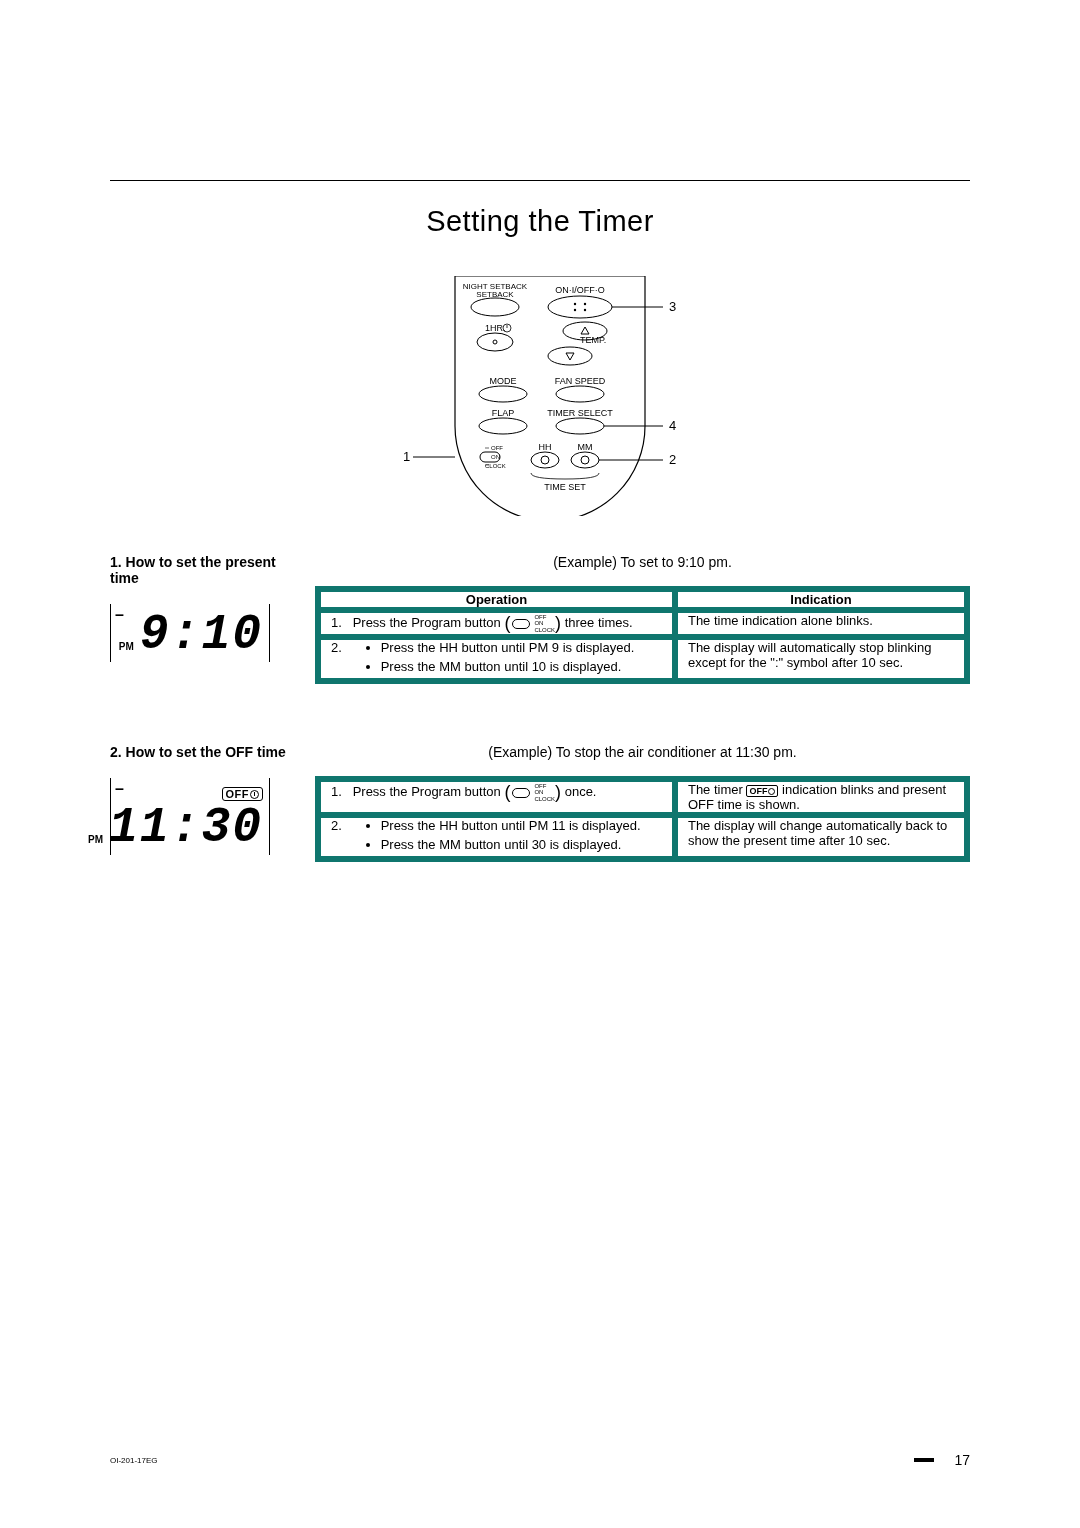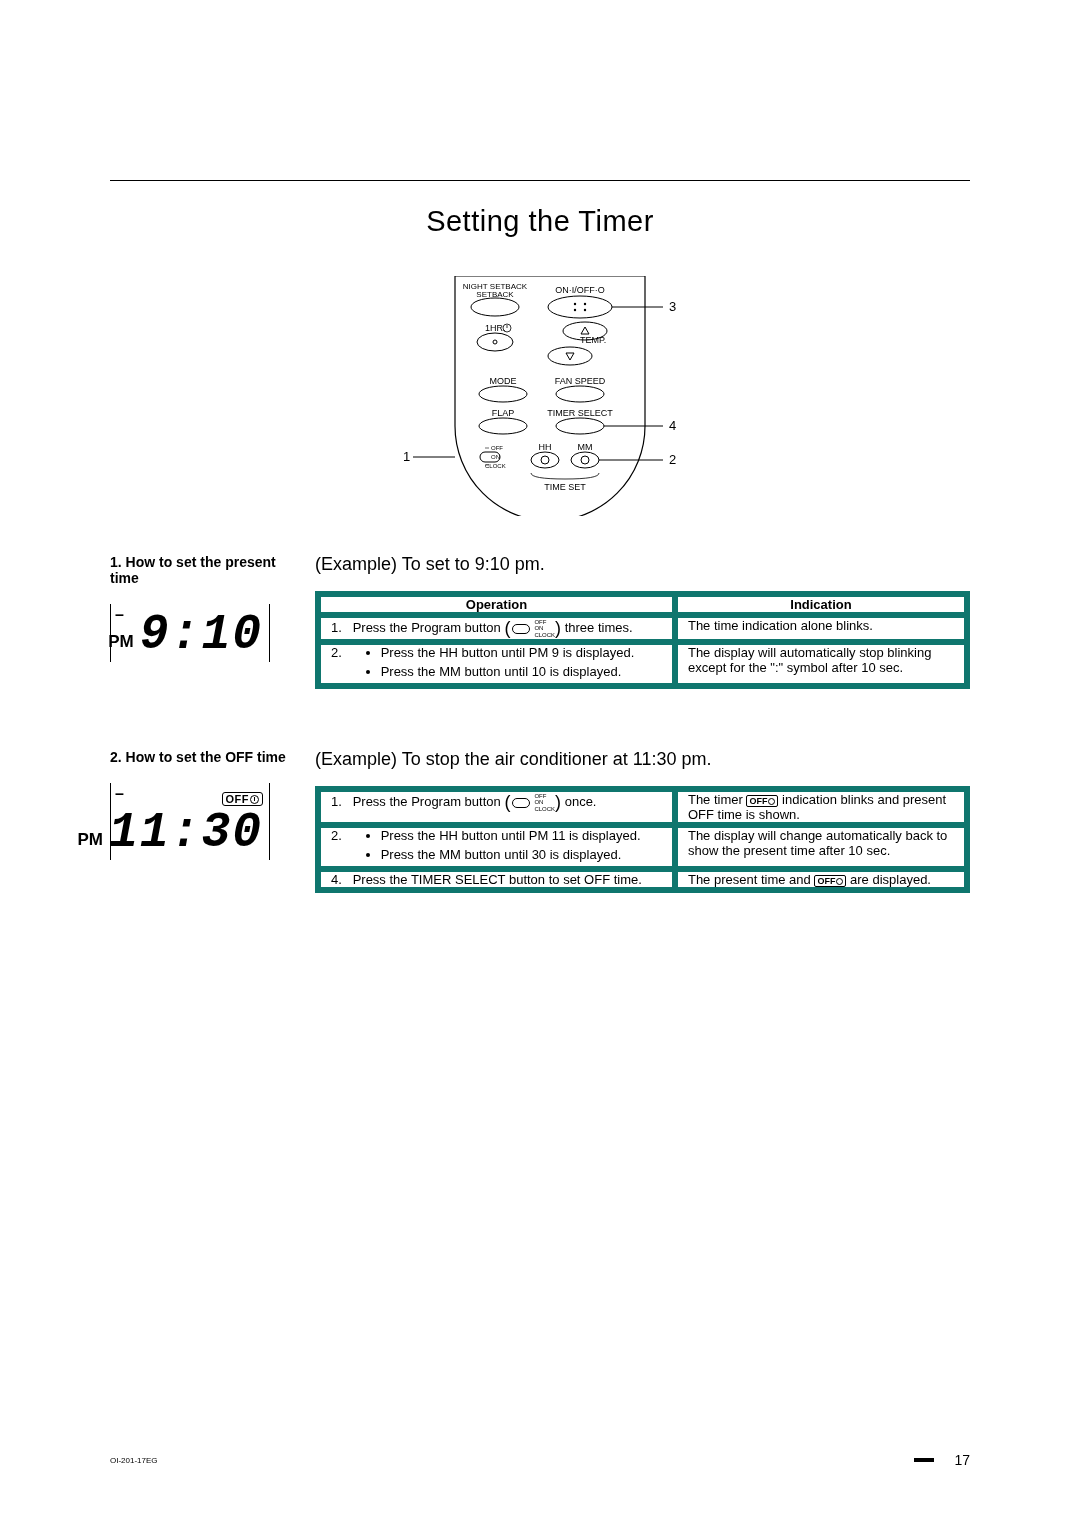--- a/index.html
+++ b/index.html
@@ -87,39 +87,40 @@
     width:1px; height:4px;
     background:#000;
   }
   .display-pm-row {
     display: flex;
     align-items: flex-end;
     justify-content: flex-end;
     gap: 6px;
   }
   .display-pm {
-    font-size: 17px;
+    font-size: 10px;
     font-weight: bold;
     margin-bottom: 6px;
   }
   .seven-seg {
     font-family: "DS-Digital", "Courier New", monospace;
     font-size: 48px;
     font-weight: bold;
     font-style: italic;
     letter-spacing: 2px;
     line-height: 1;
     transform: scaleY(1.05);
   }
   .right-col {
     flex: 1;
   }
   .example-line {
-    font-size: 18px;
+    font-size: 14px;
     margin-bottom: 16px;
+    text-align: center;
   }
   table.ops {
     width: 100%;
     border-collapse: collapse;
     font-size: 13px;
   }
   table.ops th, table.ops td {
     border: 6px solid #0f766e;
     padding: 0 10px;
     vertical-align: top;
@@ -367,31 +368,20 @@
       <tr>
         <td>
           <span class="num">2.</span>
           <ul class="bullet-list" style="display:inline-block; vertical-align:top; width:calc(100% - 24px);">
             <li>Press the HH button until PM 11 is displayed.</li>
             <li>Press the MM button until 30 is displayed.</li>
           </ul>
         </td>
         <td>The display will change automatically back to show the present time after 10 sec.</td>
       </tr>
-      <tr>
-        <td>
-          <span class="num">4.</span>
-          <span>Press the TIMER SELECT button to set OFF time.</span>
-        </td>
-        <td>
-          <span>The present time and </span>
-          <span class="inline-badge"><span>OFF</span><span class="clk"></span></span>
-          <span> are displayed.</span>
-        </td>
-      </tr>
     </tbody>
       </table>
   </div>
 </div>
 
 <div class="footer">
   <span class="doc-id">OI-201-17EG</span>
   <span class="pg-wrap">
     <span class="bar"></span>
     <span>17</span>

